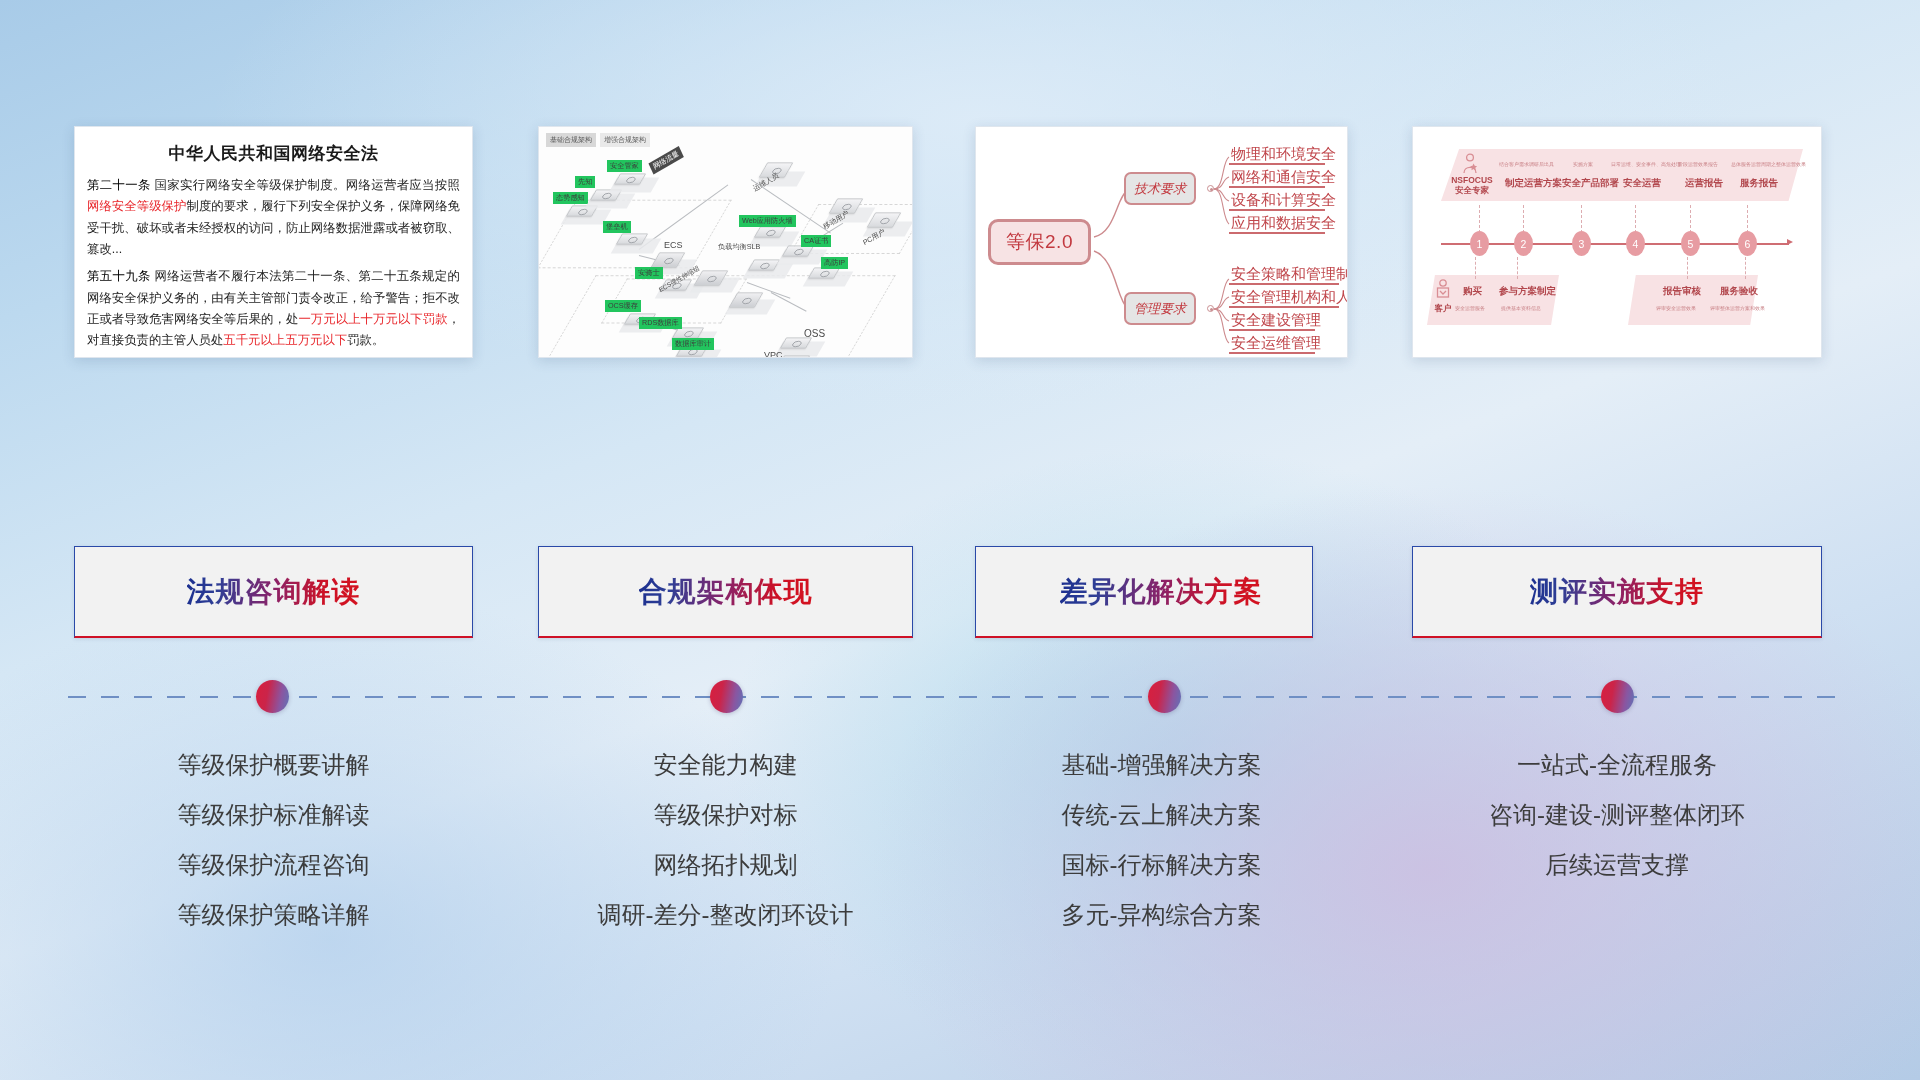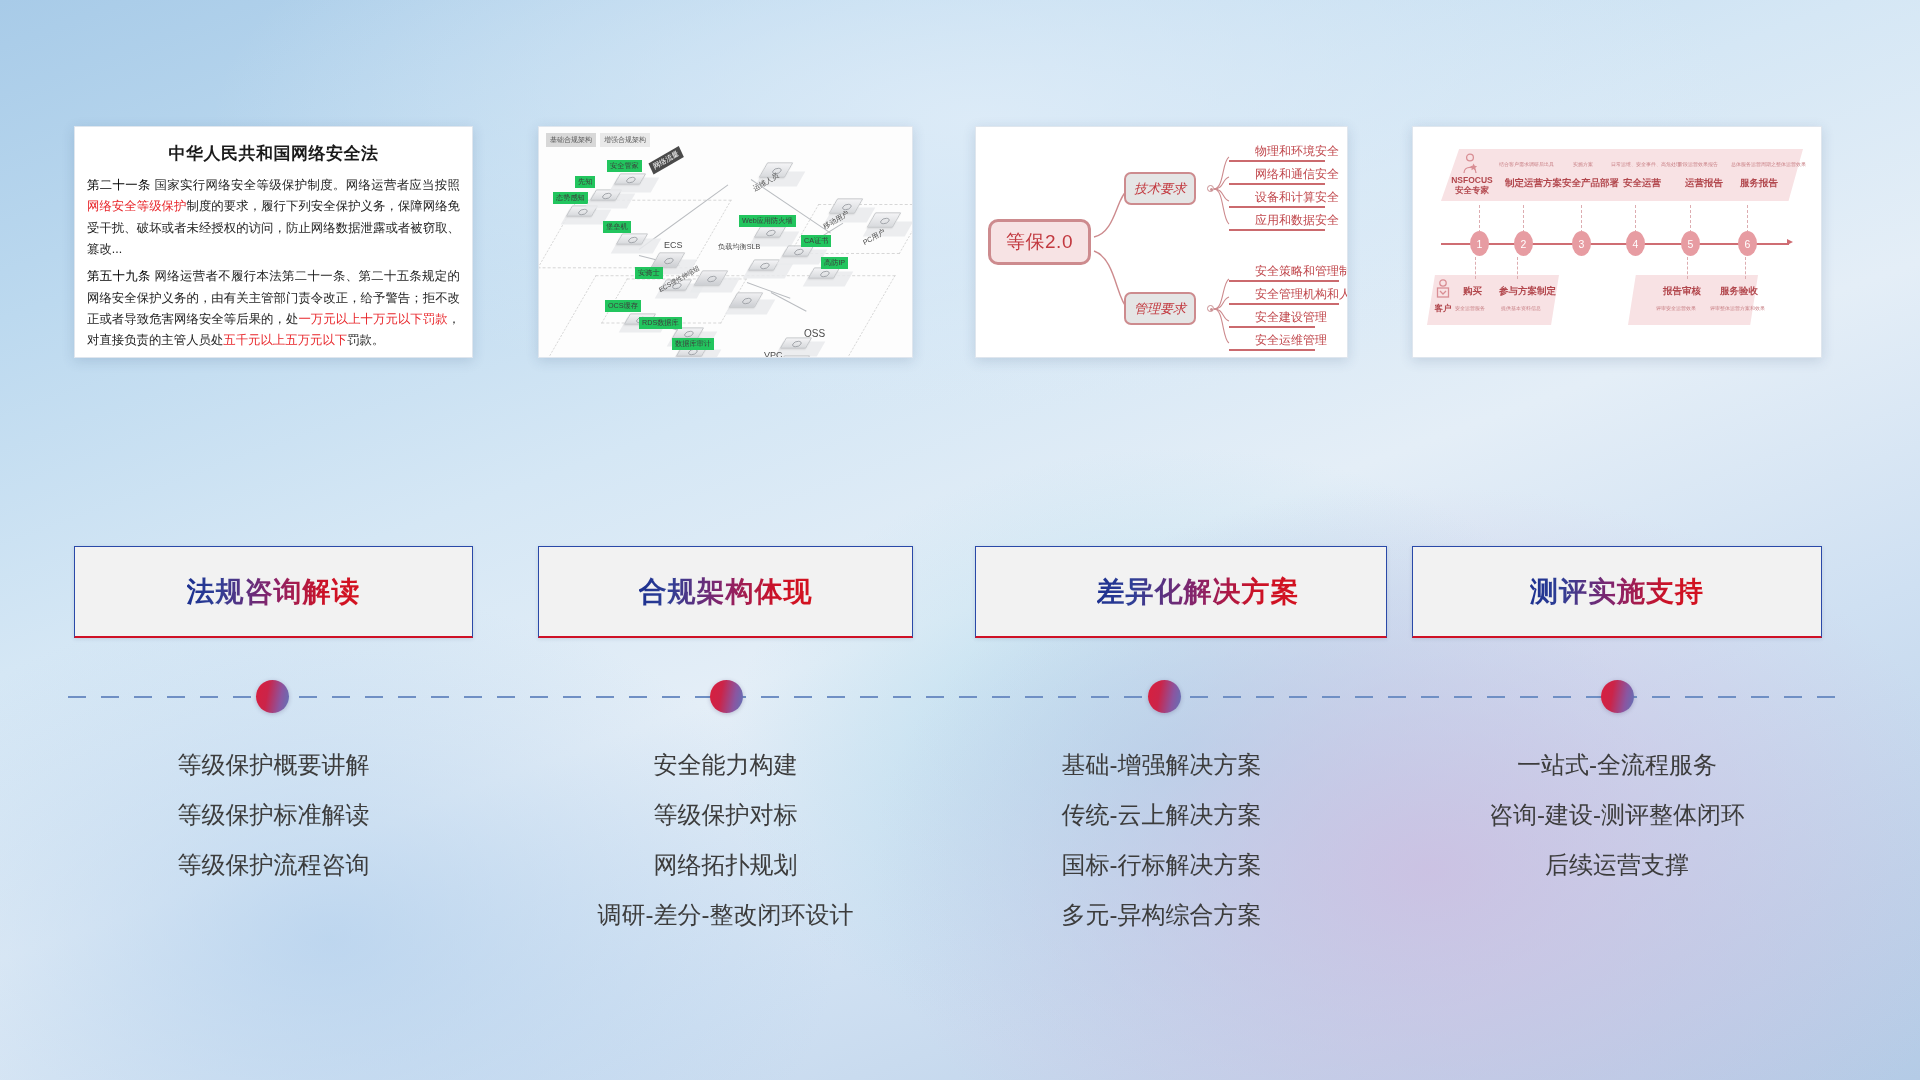--- a/index.html
+++ b/index.html
@@ -101,22 +101,22 @@
   .mm-branch {
     position: absolute; width: 72px; height: 33px;
     background: #e5e5e5; border: 2px solid #cd8b8e; border-radius: 7px;
     display: flex; align-items: center; justify-content: center;
     color: #c2393f; font-size: 13px; font-style: italic;
   }
   .mm-branch.b1 { left: 148px; top: 45px; }
   .mm-branch.b2 { left: 148px; top: 165px; }
   .mm-leaf { position: absolute; }
   .mm-leaf .t {
-    font-size: 12px; color: #c0474c; white-space: nowrap;
-    padding: 0 2px 1px 2px; line-height: 1.15; margin-left: 24px;
+    font-size: 15px; color: #c0474c; white-space: nowrap;
+    padding: 0 2px 1px 2px; line-height: 1.15;
   }
   .mm-leaf .u { height: 2px; background: #cb6a6e; }
   .mm-dot {
     position: absolute; width: 7px; height: 7px; border-radius: 50%;
     border: 1px solid #c98e91; background: #fff;
   }
   .mm-dot::after { content:""; position:absolute; left:2px; top:2px; width:3px; height:3px; border-radius:50%; background:#c98e91;}
 
   
   .tl { position: relative; width: 100%; height: 100%; background:#fff; }
@@ -158,21 +158,21 @@
     box-shadow: 0 1px 4px rgba(30,50,90,0.12);
   }
   .head-box .ht {
     font-size: 28px; font-weight: bold; letter-spacing: 1px;
     background: linear-gradient(95deg, #1b2f8f 0%, #2f3f96 18%, #8b2268 50%, #cc1226 78%, #d4121f 100%);
     -webkit-background-clip: text; background-clip: text;
     -webkit-text-fill-color: transparent; color: transparent;
   }
   .head-box.h1 { left: 74px;   width: 399px; }
   .head-box.h2 { left: 538px;  width: 375px; }
-  .head-box.h3 { left: 975px;  width: 412px; padding-left: 34px; }
+  .head-box.h3 { left: 975px;  width: 338px; padding-left: 34px; }
   .head-box.h4 { left: 1412px; width: 410px; }
 
   
   .tline {
     position: absolute; top: 696px; left: 68px; width: 1782px; height: 2px;
     background-image: linear-gradient(90deg, #6f8fc4 0 18px, transparent 18px 33px);
     background-size: 33px 2px; background-repeat: repeat-x;
   }
   .tdot {
     position: absolute; top: 680px; width: 33px; height: 33px; border-radius: 50%;
@@ -459,20 +459,21 @@
 <div class="tdot d1"></div>
 <div class="tdot d2"></div>
 <div class="tdot d3"></div>
 <div class="tdot d4"></div>
 
 <div class="cols">
   <div class="col k1">
     <div class="line">等级保护概要讲解</div>
     <div class="line">等级保护标准解读</div>
     <div class="line">等级保护流程咨询</div>
+    <div class="line">等级保护策略详解</div>
   </div>
   <div class="col k2">
     <div class="line">安全能力构建</div>
     <div class="line">等级保护对标</div>
     <div class="line">网络拓扑规划</div>
     <div class="line">调研-差分-整改闭环设计</div>
   </div>
   <div class="col k3">
     <div class="line">基础-增强解决方案</div>
     <div class="line">传统-云上解决方案</div>

